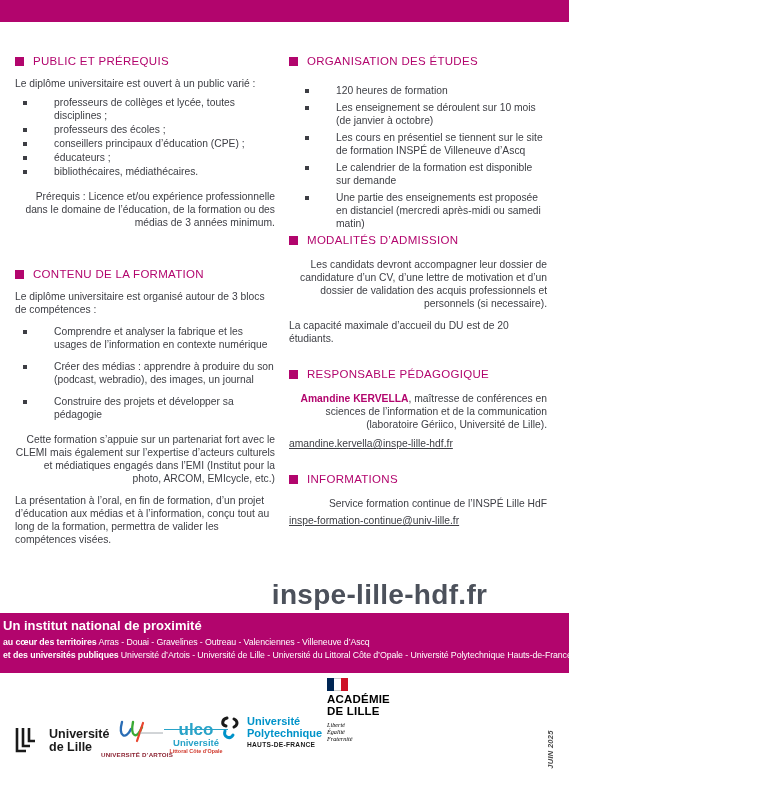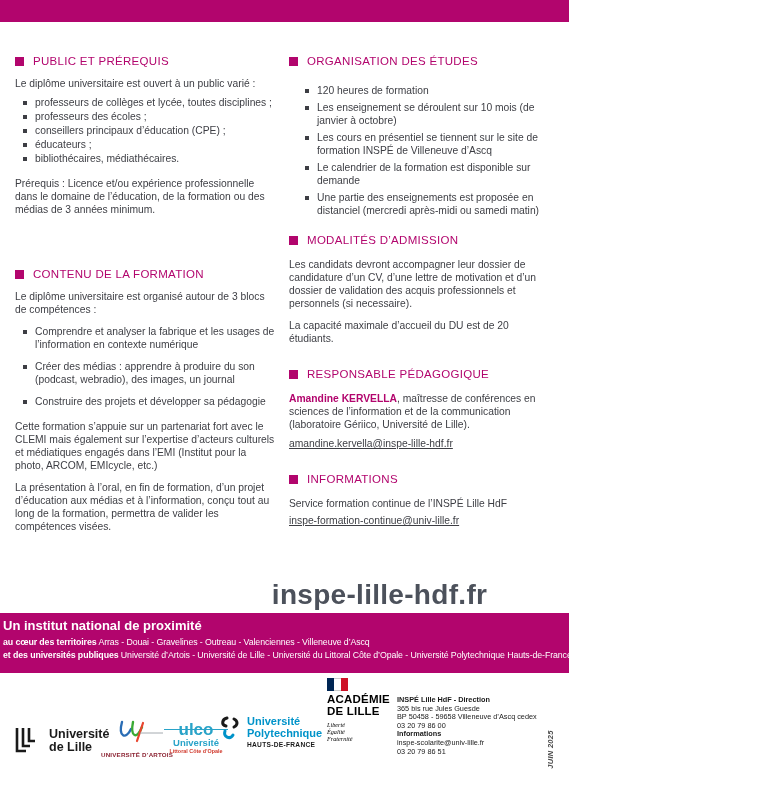--- a/index.html
+++ b/index.html
@@ -6,26 +6,26 @@
   .page{position:relative;width:759px;height:800px;background:#ffffff;overflow:hidden;
         font-family:"Liberation Sans",sans-serif;color:#3d3e44;}
   .topbar{position:absolute;left:0;top:0;width:569px;height:22px;background:#b2056d;}
   .sec{position:absolute;}
   .sec-h{display:flex;align-items:center;gap:9px;margin:0;color:#b2056d;
          font-size:11.5px;font-weight:normal;letter-spacing:.3px;}
   .sq{width:9px;height:9px;background:#b2056d;flex:0 0 auto;}
   .sec p{margin:0;font-size:10.3px;line-height:13px;}
   .intro{margin-top:10px !important;}
   .blist{list-style:none;margin:6px 0 0 0;padding:0 0 0 4px;}
-  .blist li{display:flex;gap:8px;font-size:10.3px;line-height:13px;}
+  .blist li{display:flex;gap:27px;font-size:10.3px;line-height:13px;}
   .dot{width:4px;height:4px;background:#3d3e44;flex:0 0 auto;margin-top:5px;margin-left:4px;}
   .gap1 li{margin-bottom:1px;}
   .gap4 li{margin-bottom:4px;}
   .gap9 li{margin-bottom:9px;}
-  .para{margin-top:12px !important;}
+  .para{margin-top:12px !important;text-align:right;}
   .para2{margin-top:9px !important;}
   .name{color:#b2056d;font-weight:bold;}
   .maillink{display:inline-block;margin-top:7px;font-size:10.3px;color:#3d3e44;
             text-decoration:underline;}
   .site-url{position:absolute;left:0;top:579px;width:759px;text-align:center;
             font-size:28px;font-weight:600;color:#4c515b;letter-spacing:.3px;}
   .banner{position:absolute;left:0;top:613px;width:569px;height:60px;background:#b2056d;
           color:#fff;box-sizing:border-box;padding:5px 4px 0 3px;}
   .banner-title{font-size:13px;font-weight:bold;margin:0 0 3px 0;}
   .banner-line{font-size:8.8px;line-height:12.5px;letter-spacing:-.1px;white-space:nowrap;}
@@ -230,25 +230,16 @@
     </div>
     <div class="acad-t">ACADÉMIE</div>
     <div class="acad-t">DE LILLE</div>
     <div class="motto">
       <div>Liberté</div>
       <div>Égalité</div>
       <div>Fraternité</div>
     </div>
   </div>
 
-  <div class="address">
-    <div class="a-bold">INSPÉ Lille HdF - Direction</div>
-    <div>365 bis rue Jules Guesde</div>
-    <div>BP 50458 - 59658 Villeneuve d’Ascq cedex</div>
-    <div>03 20 79 86 00</div>
-    <div class="a-bold">Informations</div>
-    <div>inspe-scolarite@univ-lille.fr</div>
-    <div>03 20 79 86 51</div>
-  </div>
 
   <div class="date-vertical">JUIN 2025</div>
 
 </div>
 
 </body></html>

